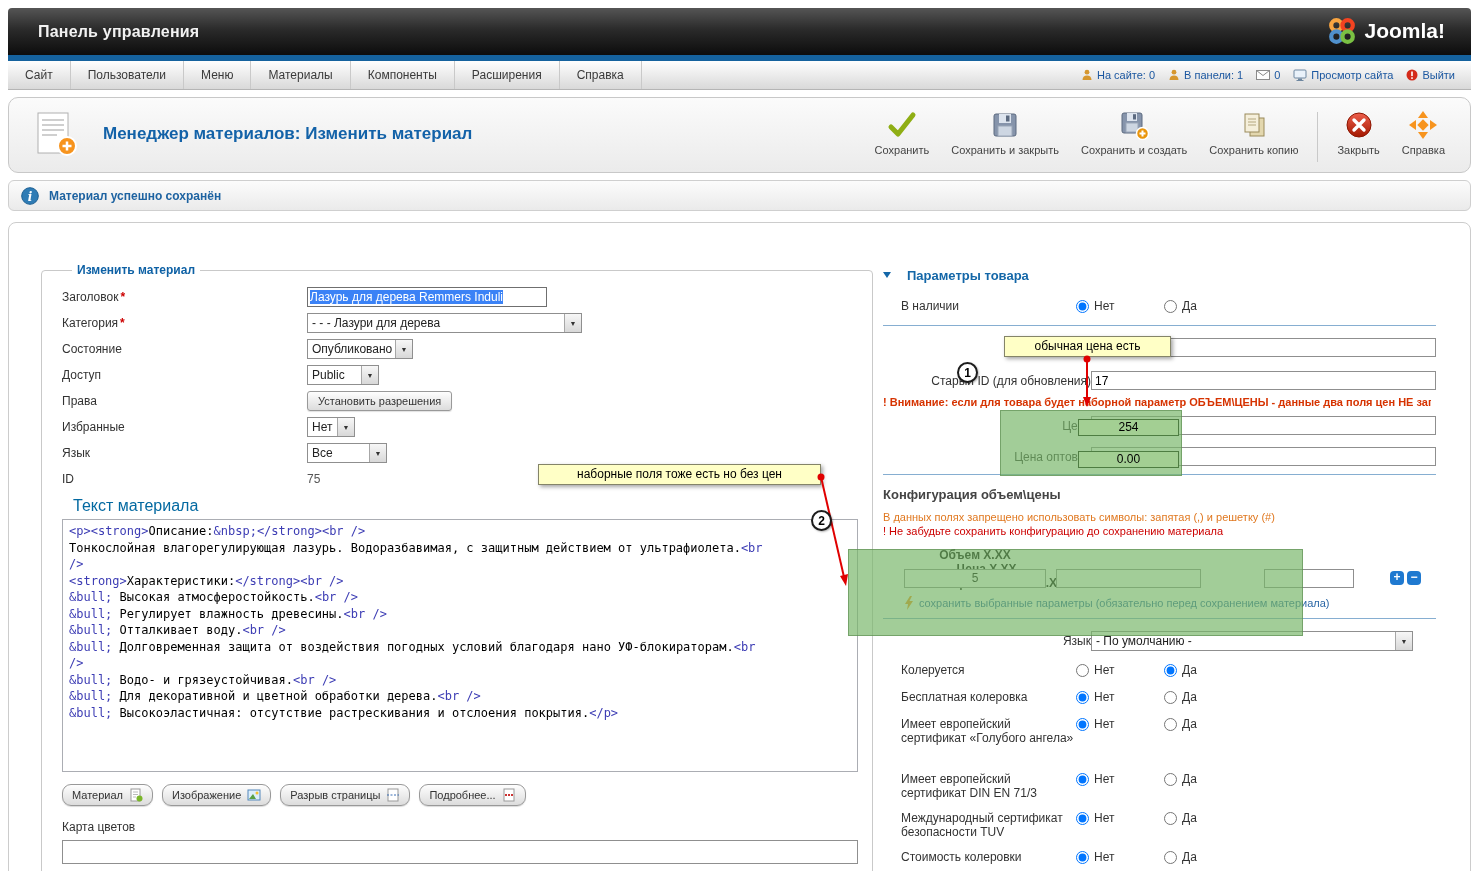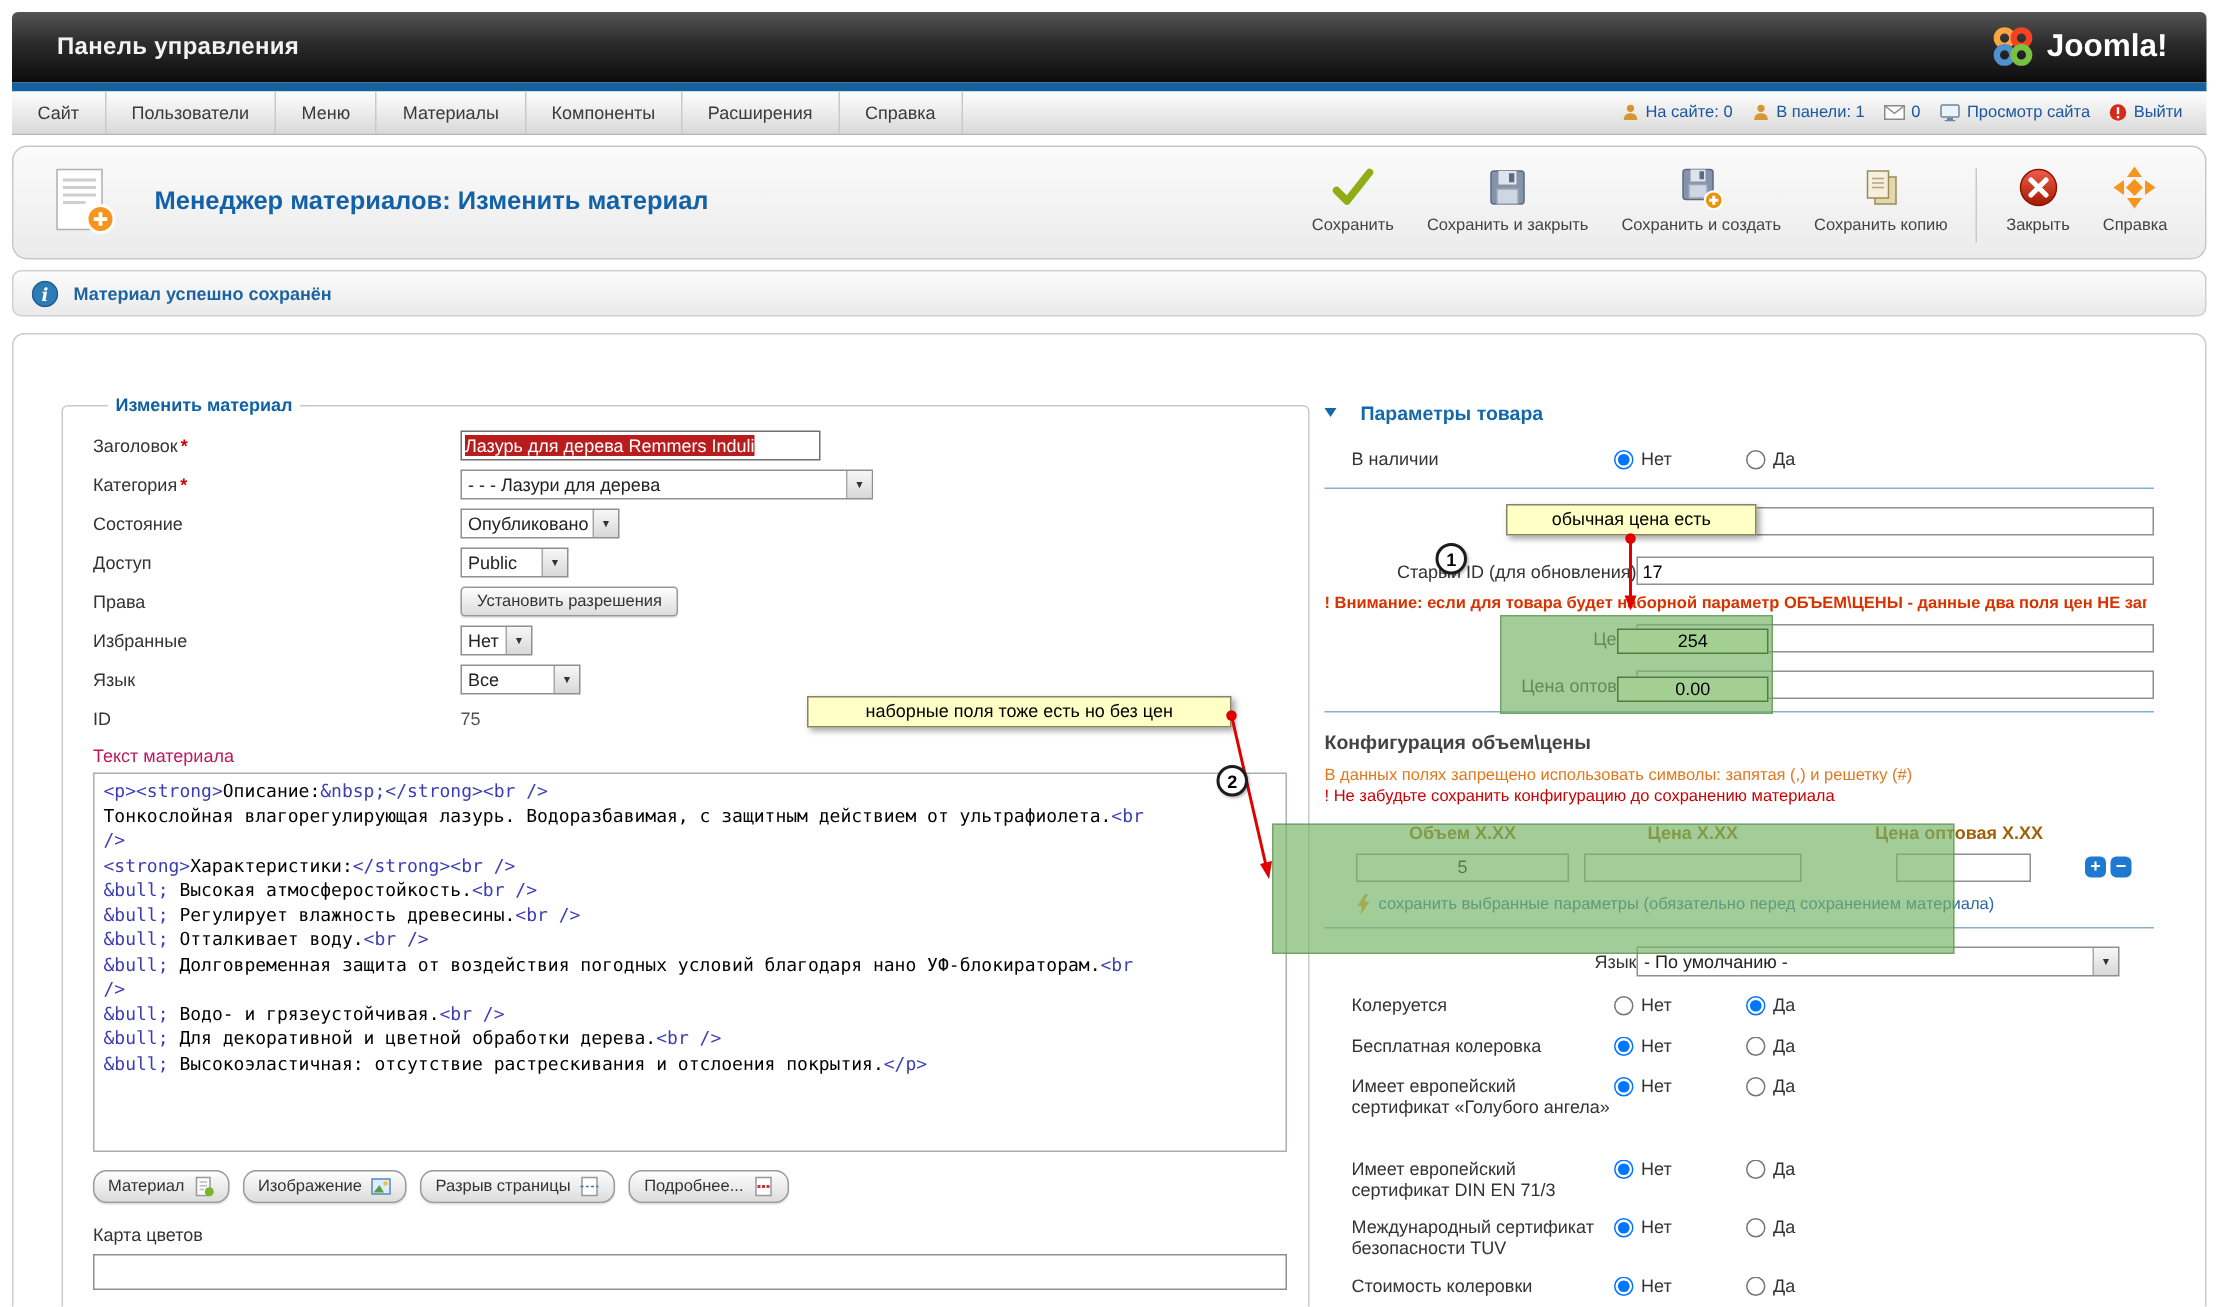--- a/index.html
+++ b/index.html
@@ -52,31 +52,31 @@
   fieldset.edit { position:absolute; left:32px; top:40px; width:832px; height:720px;
     border:1px solid #c9c9c9; border-radius:4px; padding:10px 0 0 20px; }
   fieldset.edit legend { font-size:12px; font-weight:bold; color:#0e61a5; padding:0 5px; margin-left:10px; }
   .frow { display:flex; align-items:center; height:20px; margin-bottom:6px; }
   .frow > label { width:245px; font-size:12px; color:#333; }
   .req { color:#cc0000; font-weight:bold; margin-left:2px; }
   .txt { border:1px solid #8f8f8f; height:19px; font-size:12px; font-family:"Liberation Sans",sans-serif;
     padding:0 3px; background:#fff; }
   .fake-input { width:240px; height:20px; border:1px solid #6f6f6f; background:#fff; display:flex;
     align-items:center; padding:0 2px; overflow:hidden; }
-  .selhl { background:#b91c1c; color:#fff; font-size:12px; white-space:nowrap; }
+  .selhl { background:#3b82f6; color:#fff; font-size:12px; white-space:nowrap; }
   .sel { height:20px; border:1px solid #8f8f8f; background:#fff; display:flex; align-items:center; cursor:default; }
   .sel-text { flex:1; font-size:12px; color:#222; padding:0 4px; white-space:nowrap; overflow:hidden; }
   .sel-btn { width:17px; height:100%; border-left:1px solid #a7a7a7;
     background:linear-gradient(180deg,#f7f7f7,#d8d8d8); display:flex; align-items:center; justify-content:center;
     font-size:7px; color:#333; }
   .gray-btn { font-size:11px; color:#333; background:linear-gradient(180deg,#fefefe,#dcdcdc);
     border:1px solid #999; border-radius:3px; padding:3px 10px; cursor:pointer;
     font-family:"Liberation Sans",sans-serif; box-shadow:0 1px 1px rgba(0,0,0,.12); }
   .id-val { font-size:12px; color:#555; }
-  .editor-label { font-size:12px; color:#be185d; margin:8px 0 4px 0; }
+  .editor-label { font-size:16px; color:#0369a1; margin:8px 0 4px 11px; }
   .editor { width:796px; height:253px; border:1px solid #abadb3; background:#fff; overflow:hidden;
     font-family:"DejaVu Sans Mono",monospace; font-size:12px; line-height:16.5px; padding:3px 6px; color:#000;
     white-space:pre; }
   .editor .tok { color:#3c3cb4; }
   .xtd-row { margin-top:12px; display:flex; }
   .xtd { display:inline-flex; align-items:center; gap:6px; font-size:11px; color:#333;
     background:linear-gradient(180deg,#fefefe,#dcdcdc); border:1px solid #999; border-radius:9px;
     padding:3px 9px; margin-right:9px; cursor:pointer; box-shadow:0 1px 1px rgba(0,0,0,.15);
     font-family:"Liberation Sans",sans-serif; }
   .colors-label { font-size:12px; color:#333; margin-top:14px; }
@@ -94,22 +94,22 @@
   .rgroup { display:flex; }
   .ritem { display:flex; align-items:center; width:88px; gap:5px; font-size:12px; }
   .ritem input { width:13px; height:13px; margin:0; }
   .psep { height:1px; background:#86aed1; width:553px; margin:2px 0 12px 0; }
   .pinput { width:345px; }
   .pwarn { font-size:11px; font-weight:bold; color:#d63301; white-space:nowrap; overflow:hidden;
     height:13px; margin:0 0 7px 0; width:548px; }
   .cfg-title { font-size:13px; font-weight:bold; color:#444; height:16px; margin-bottom:8px; }
   .note-orange { font-size:11px; color:#e07820; height:13px; margin-bottom:1px; }
   .note-red { font-size:11px; color:#cc0000; height:13px; margin-bottom:10px; }
-  .cfg-heads { display:flex; padding-left:21px; font-size:12px; font-weight:bold; color:#a16207;
-    height:15px; margin-bottom:5px; }
+  .cfg-heads { display:flex; padding-left:21px; font-size:12px; font-weight:bold; color:#000000;
+    height:15px; margin-bottom:5px;flex-direction:column; }
   .cfg-heads .h1 { width:142px; text-align:center; }
   .cfg-heads .h2 { width:145px; margin-left:10px; text-align:center; }
   .cfg-heads .h3 { width:190px; margin-left:10px; text-align:center; }
   .cfg-row { display:flex; align-items:center; padding-left:21px; height:20px; margin-bottom:8px; }
   .cfg-in1 { width:142px; text-align:center; }
   .cfg-in2 { width:145px; margin-left:10px; text-align:center; }
   .cfg-in3 { width:90px; margin-left:63px; text-align:center; }
   .pm { width:14px; height:14px; background:#1f79d0; color:#fff; border-radius:4px; text-align:center;
     font:bold 12px/13px "Liberation Sans",sans-serif; margin-left:3px; cursor:pointer; }
   .pm.first { margin-left:36px; }

